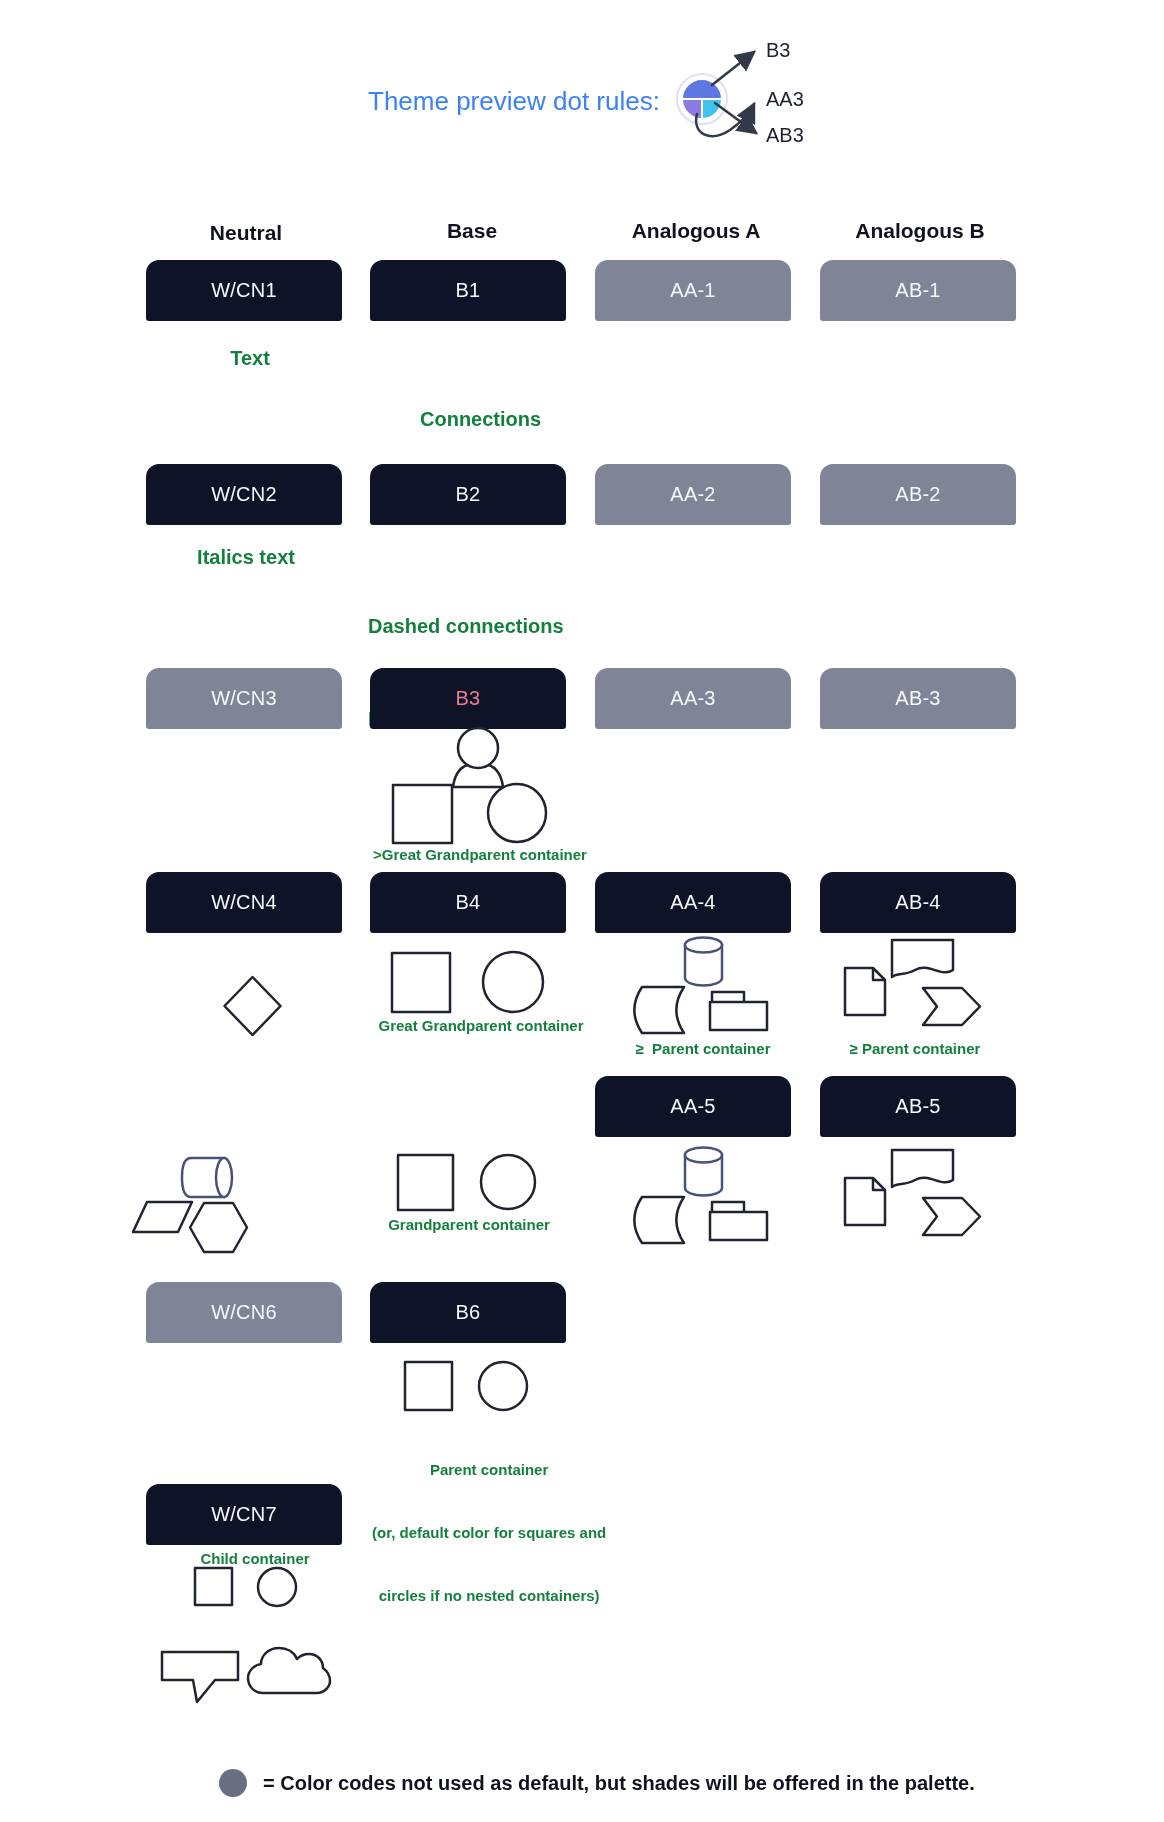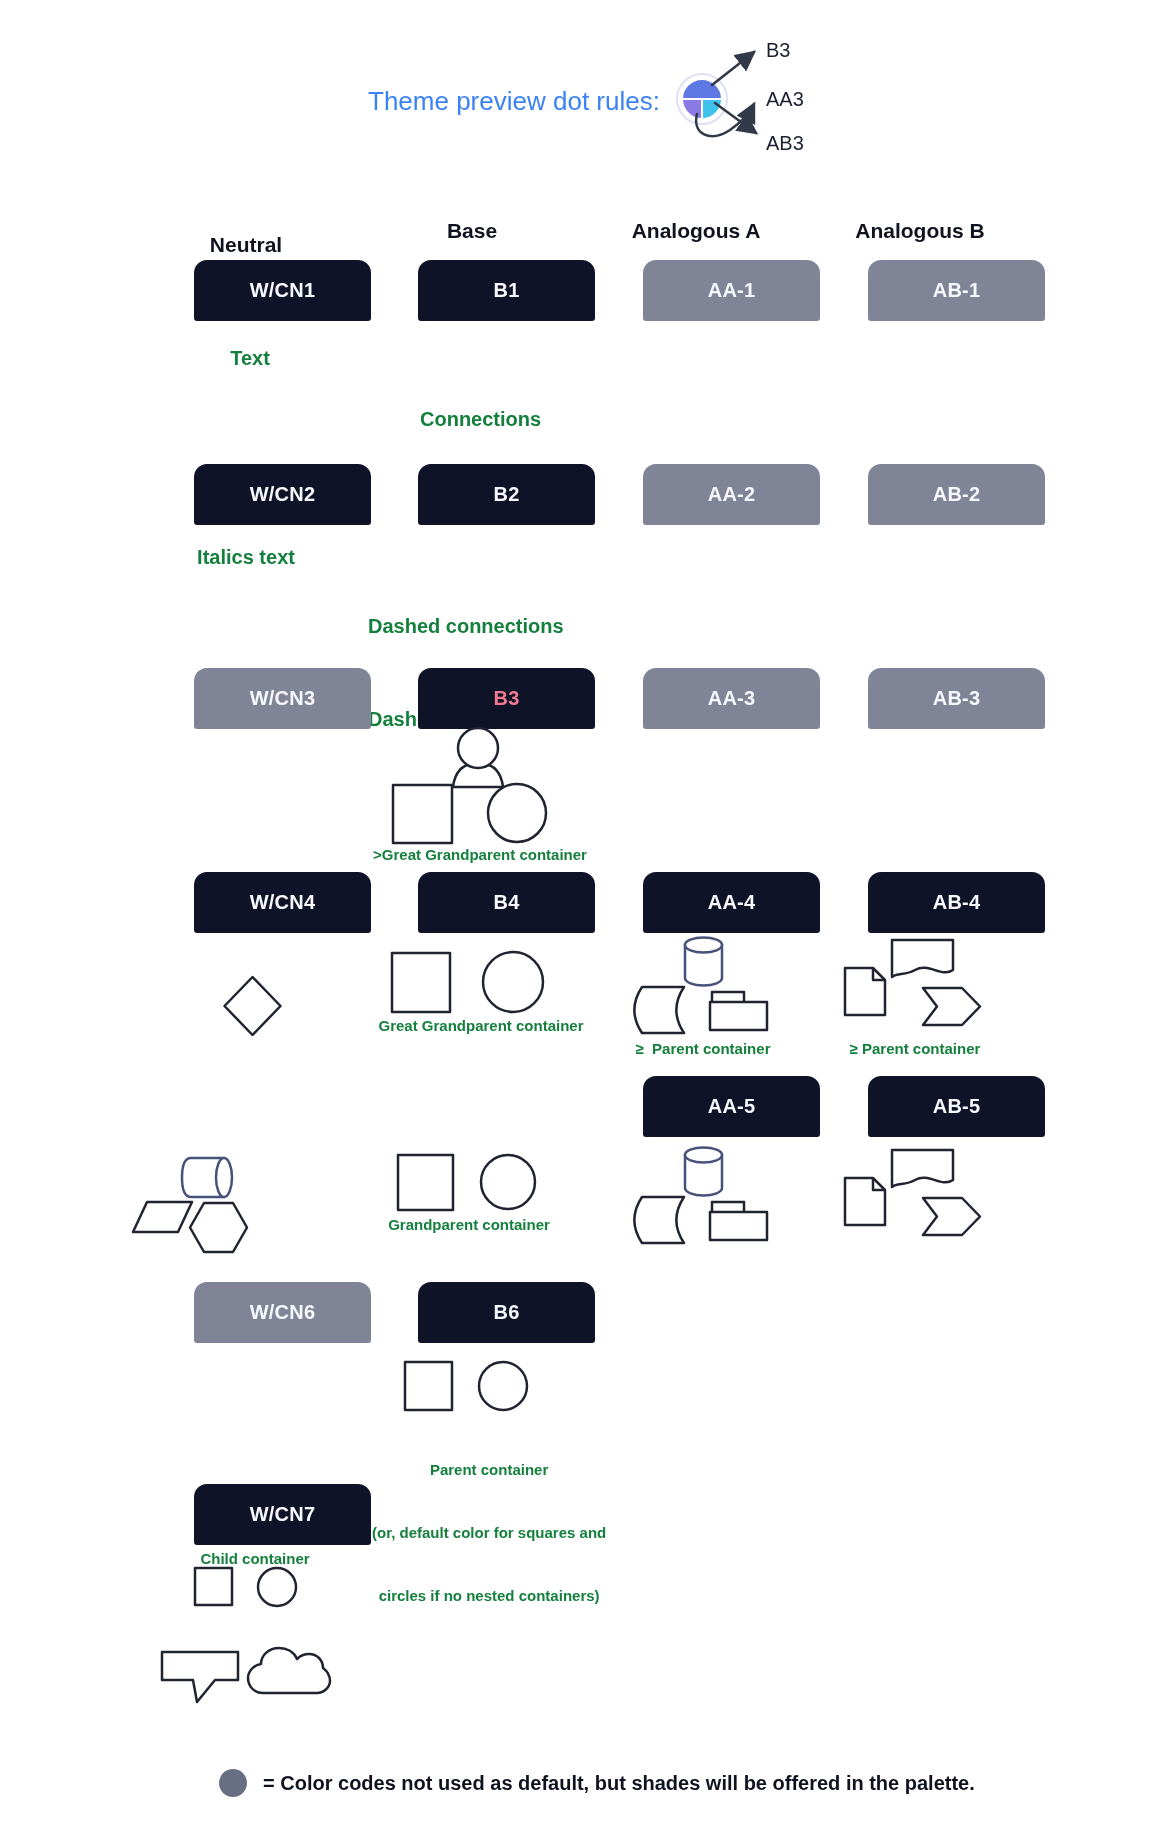--- a/index.html
+++ b/index.html
@@ -2,23 +2,23 @@
 <html><head>
 <meta charset="utf-8">
 <style>
   html,body{margin:0;padding:0;background:#ffffff;}
   .canvas{position:relative;width:1164px;height:1822px;background:#fff;
           font-family:"Liberation Sans",sans-serif;overflow:hidden;}
   .abs{position:absolute;}
   .title{position:absolute;font-size:26px;color:#3b82f6;line-height:28px;}
   .dotlabel{position:absolute;font-size:20px;color:#1b2130;line-height:24px;}
   .hdr{position:absolute;font-size:21px;font-weight:bold;color:#10131f;line-height:26px;transform:translateX(-50%);}
-  .pill{position:absolute;width:177px;height:61px;border-radius:13px 13px 3px 3px;
+  .pill{position:absolute;width:196px;height:61px;border-radius:13px 13px 3px 3px;
         display:flex;align-items:center;justify-content:center;
-        font-size:20px;font-weight:bold;color:#f7f8fb;letter-spacing:.2px;margin-left:48px;}
+        font-size:20px;font-weight:normal;color:#f7f8fb;letter-spacing:.2px;}
   .pill.dark{background:#0f1328;}
   .pill.gray{background:#7f8597;}
   .pill.pink{color:#f2798f;}
   .cap{position:absolute;font-weight:bold;color:#15803d;white-space:pre;}
   .cap.lg{font-size:20px;line-height:31px;}
   .cap.sm{font-size:15px;line-height:20px;text-align:center;}
   .ctr{transform:translateX(-50%);text-align:center;}
   .sh{fill:#fff;stroke:#1f2430;stroke-width:2.5;stroke-linejoin:round;}
   .shb{fill:#fff;stroke:#47527a;stroke-width:2.5;}
   .nf{fill:none;}
@@ -50,23 +50,23 @@
         <path d="M0,0 L8,4 L0,8 Z" fill="#323948"></path>
       </marker>
     </defs>
     <path class="arrow" d="M62,55 L104,22" marker-end="url(#ah)"></path>
     <path class="arrow" d="M65,73 L106,103" marker-end="url(#ah)"></path>
     <path class="arrow" d="M47,84 C42,104 60,113 80,100 C90,93 99,84 104,74" marker-end="url(#ah)"></path>
   </svg>
 
   <div class="dotlabel" style="left:766px;top:38px;">B3</div>
   <div class="dotlabel" style="left:766px;top:87px;">AA3</div>
-  <div class="dotlabel" style="left:766px;top:123px;margin-top:8px;">AB3</div>
+  <div class="dotlabel" style="left:766px;top:123px;">AB3</div>
 
-  <div class="hdr" style="left:246px;top:232px;">Neutral</div>
+  <div class="hdr" style="left:246px;top:220px;">Neutral</div>
   <div class="hdr" style="left:472px;top:218px;">Base</div>
   <div class="hdr" style="left:696px;top:218px;">Analogous A</div>
   <div class="hdr" style="left:920px;top:218px;">Analogous B</div>
 
   <div class="pill dark" style="left:146px;top:260px;">W/CN1</div>
   <div class="pill dark" style="left:370px;top:260px;">B1</div>
   <div class="pill gray" style="left:595px;top:260px;">AA-1</div>
   <div class="pill gray" style="left:820px;top:260px;">AB-1</div>
   <div class="cap lg ctr" style="left:250px;top:343px;">Text</div>
   <div class="cap lg" style="left:420px;top:342px;">

